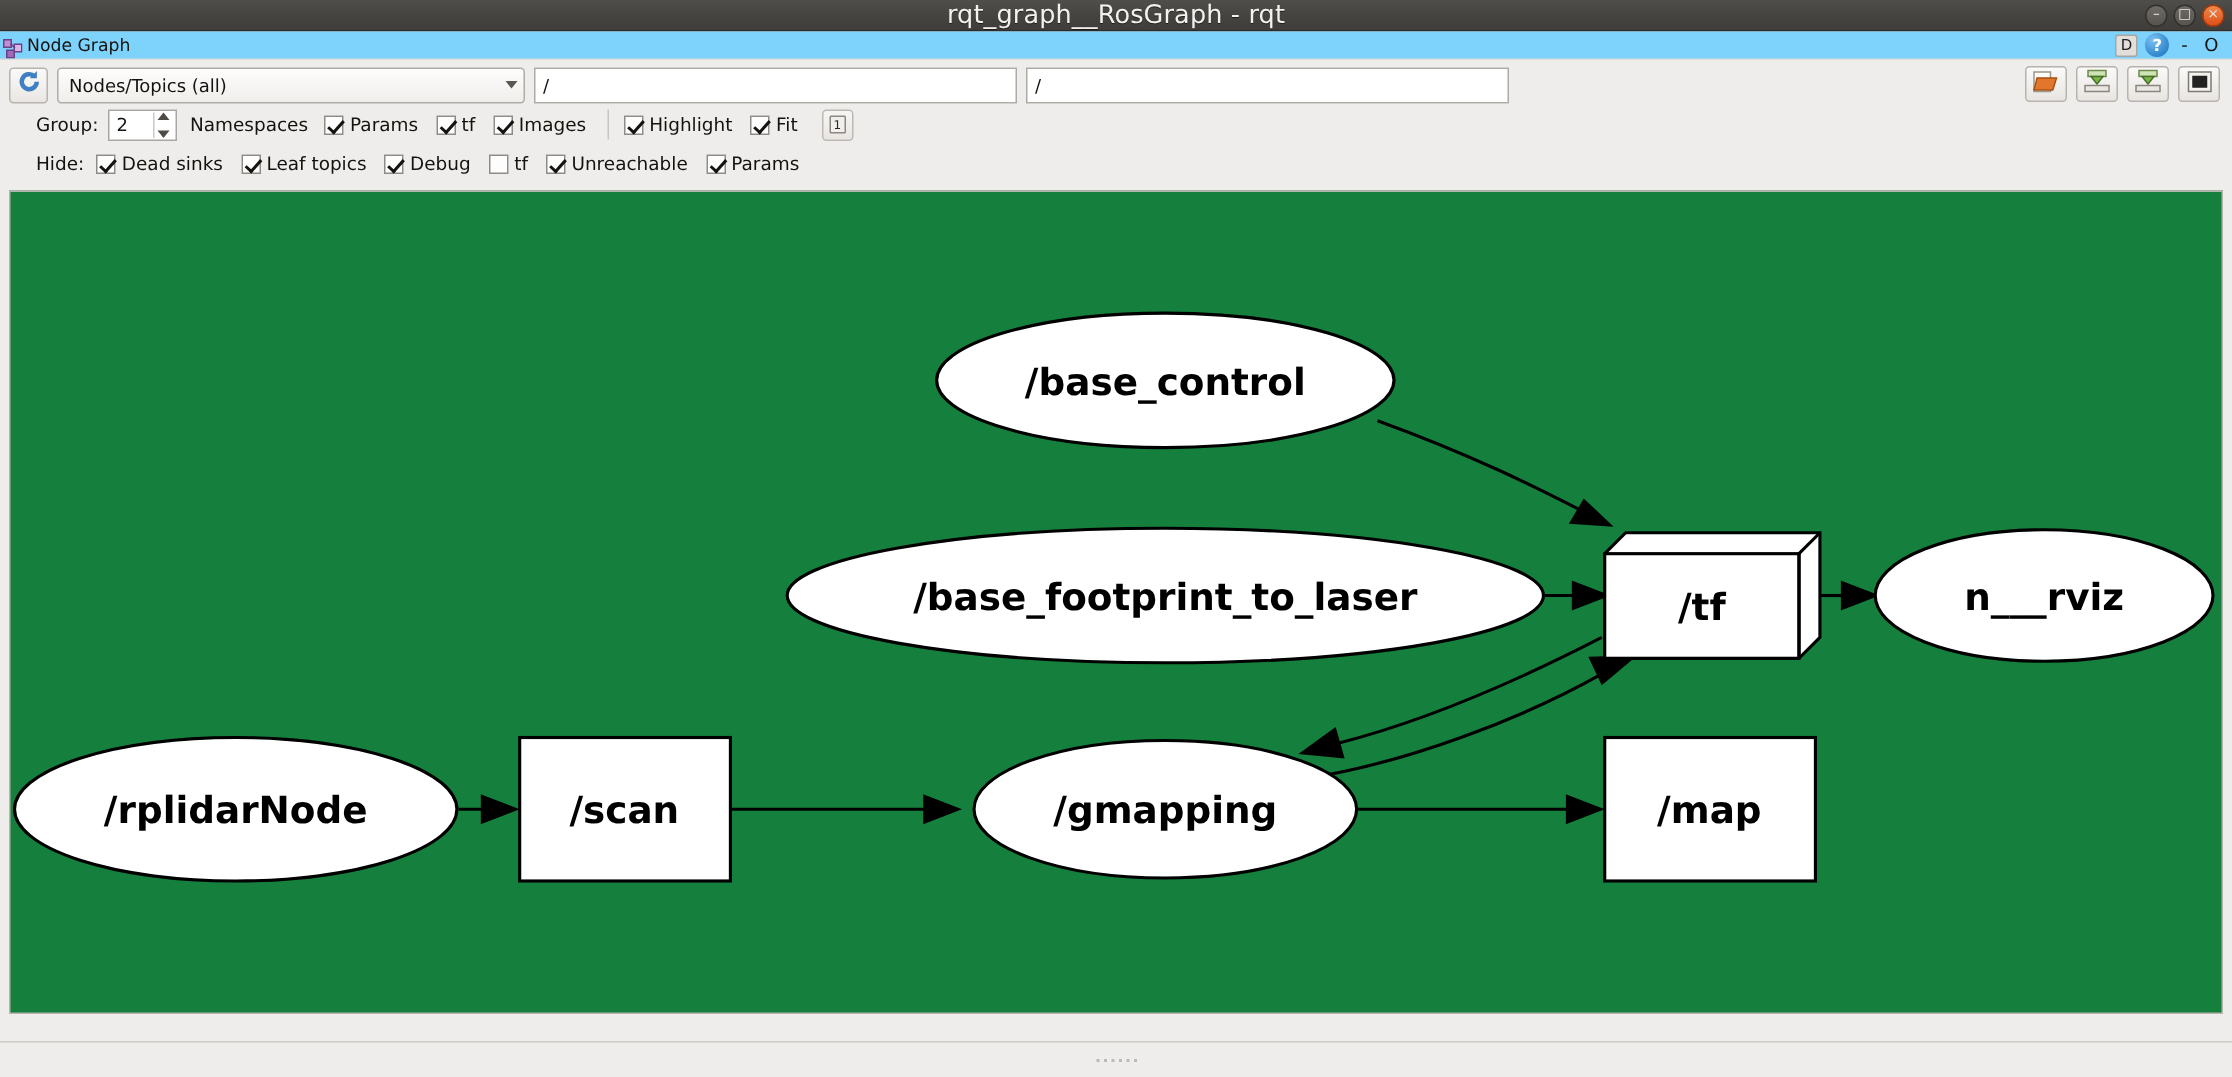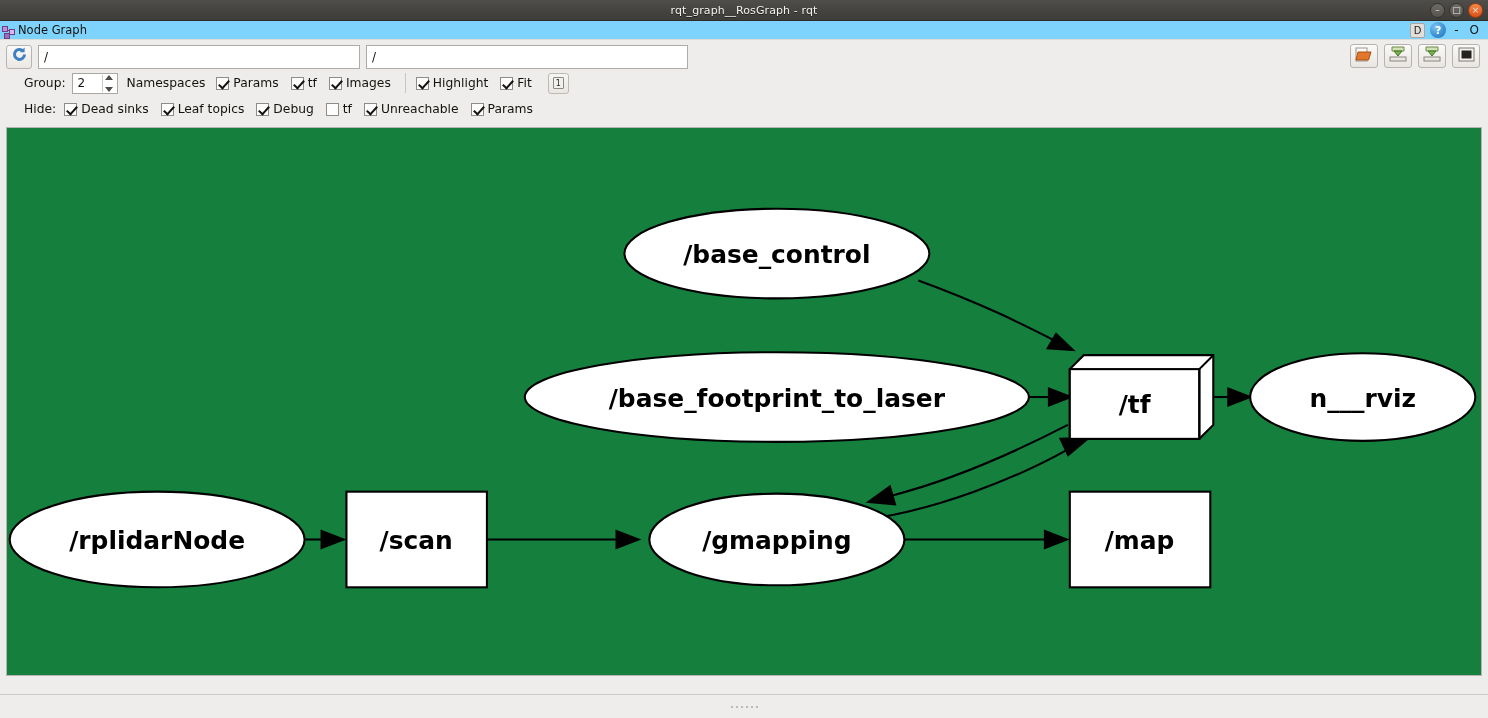--- a/index.html
+++ b/index.html
@@ -14,21 +14,21 @@
   
   .titlebar {
     position: relative;
     height: 21px;
     background: linear-gradient(to bottom, #504e4b 0%, #454340 55%, #3f3d3a 100%);
     border-bottom: 1px solid #2e2c2a;
     display: flex; align-items: center; justify-content: center;
   }
   .titlebar-text {
     color: #f3f1ef;
-    font-size: 11px;
+    font-size: 17px;
     letter-spacing: .1px;
     text-shadow: 0 1px 0 rgba(0,0,0,.55);
   }
   .win-btns {
     position: absolute; right: 5px; top: 3px;
     display: flex; gap: 4px; align-items: center;
   }
   .win-btn {
     width: 15px; height: 15px; border-radius: 50%;
     background: linear-gradient(to bottom,#6e6b67,#57544f);
@@ -252,20 +252,24 @@
 
   <div class="tb-btn">
     <span>
       <svg width="17" height="17" viewBox="0 0 17 17">
         <path d="M13.5 8.5a5 5 0 1 1-1.6-3.7" fill="none" stroke="#3f7fc4" stroke-width="3"></path>
         <path d="M13.6 1.4 L13.6 6.2 L8.8 6.2 Z" fill="#3f7fc4"></path>
       </svg>
     </span>
   </div>
 
+  <div class="combo">
+    <span>Nodes/Topics (all)</span>
+    <span class="caret"></span>
+  </div>
 
   <div class="txtfield" id="filter-field" placeholder="">/</div>
 
   <div class="txtfield" id="topic-field" placeholder="">/</div>
 
   <div class="tb-right">
     <div class="tb-ico-btn">
       <span>
         <svg width="18" height="16" viewBox="0 0 18 16">
           <rect x="1" y="2" width="11" height="13" fill="#fcfbf8" stroke="#9a958f"></rect>

